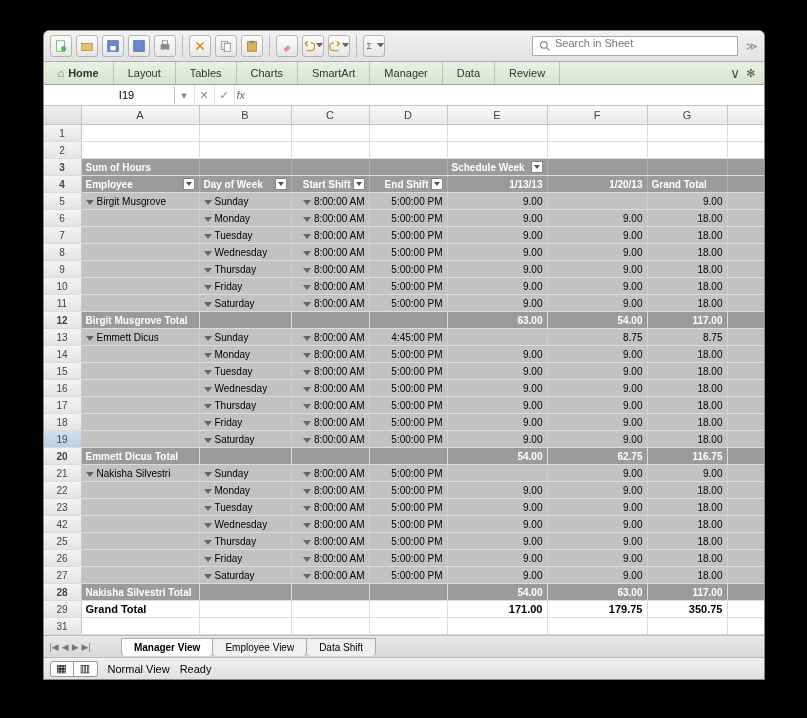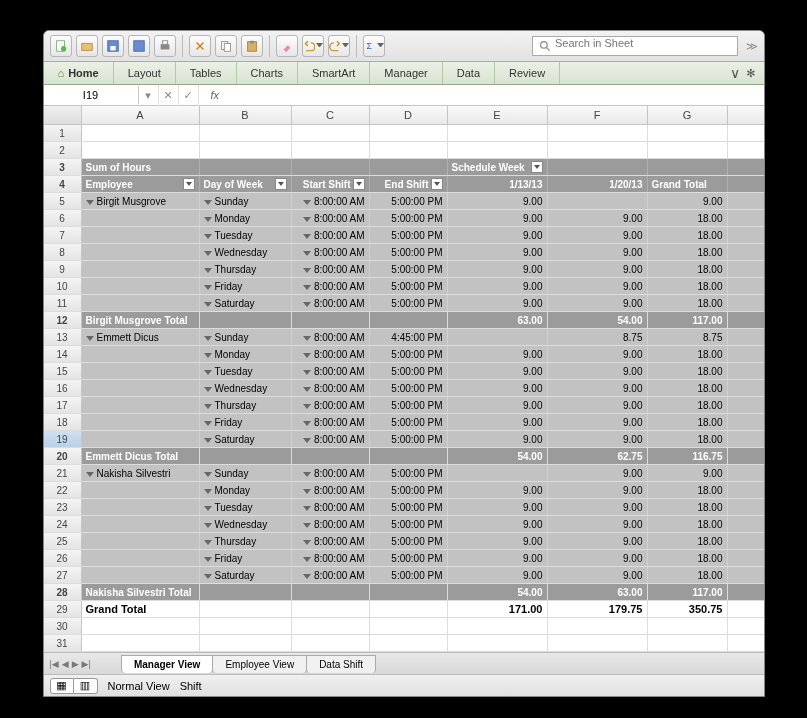--- a/index.html
+++ b/index.html
@@ -19,24 +19,24 @@
 .searchwrap{margin-left:auto;display:flex;align-items:flex-start;background:#fff;border:1px solid #aaa;border-radius:0;height:20px;padding:0 8px 0 22px;position:relative;width:206px;}
 .searchwrap .mag{position:absolute;left:6px;top:3px;color:#888;}
 .searchwrap input{border:none;outline:none;font-size:11px;width:100%;color:#888;}
 .ribbon{background:linear-gradient(#eaf0e5,#d9e3d1);border-bottom:1px solid #96a88a;display:flex;align-items:stretch;}
 .rtab{padding:5px 14px;border-right:1px solid #b8c5ae;color:#333;display:flex;align-items:center;gap:4px;}
 .rtab.home{font-weight:bold;}
 .rtab.home .hicon{color:#5a8a3a;}
 .ribbon-end{margin-left:auto;display:flex;align-items:center;padding:0 8px;gap:6px;color:#555;}
 .ribbon-end .chev{font-size:14px;}
 .namebar{display:flex;align-items:center;background:#fff;border-bottom:1px solid #c5c5c5;height:21px;}
-.namebox{width:95px;border-right:1px solid #c5c5c5;text-align:center;padding:3px;}
+.namebox{width:95px;border-right:1px solid #c5c5c5;text-align:center;padding:3px;margin-left:36px;}
 .nctrl{display:flex;gap:0;}
 .nctrl span{width:20px;height:21px;display:flex;align-items:center;justify-content:center;border-right:1px solid #e0e0e0;color:#888;}
-.fx{padding:0 12px;color:#666;font-style:italic;text-align:center;}
+.fx{padding:0 2px;color:#666;font-style:italic;text-align:center;}
 .formula{flex:1;padding:0 4px;}
 .gridwrap{background:#fff;position:relative;}
 .colhdr{display:flex;background:linear-gradient(#f9f9f9,#e9e9e9);border-bottom:1px solid #c5c5c5;}
 .corn{width:38px;height:18px;background:linear-gradient(#f0f0f0,#ddd);border-right:1px solid #c5c5c5;}
 .ch{height:18px;border-right:1px solid #c5c5c5;text-align:center;line-height:18px;color:#444;}
 .cA{width:118px}.cB{width:92px}.cC{width:78px}.cD{width:78px}.cE{width:100px}.cF{width:100px}.cG{width:80px}
 .row{display:flex;height:17px;border-bottom:1px solid #dcdcdc;}
 .rh{width:38px;background:linear-gradient(#f4f4f4,#e4e4e4);border-right:1px solid #c5c5c5;text-align:center;line-height:17px;color:#444;font-size:10px;}
 .rh.sel{background:linear-gradient(#d0e0f0,#b8d0e8);}
 .c{border-right:1px solid #dcdcdc;line-height:17px;padding:0 4px;white-space:nowrap;overflow:hidden;font-size:10px;}
@@ -420,21 +420,21 @@
             <div class="rh">23</div>
             <div class="c cA"></div>
             <div class="c cB"><span class="tri d"></span>Tuesday</div>
             <div class="c cC r"><span class="tri d"></span>8:00:00 AM</div>
             <div class="c cD r">5:00:00 PM</div>
             <div class="c cE r">9.00</div>
             <div class="c cF r">9.00</div>
             <div class="c cG r">18.00</div>
           </div>
           <div class="row gsub">
-            <div class="rh">24</div>
+            <div class="rh">42</div>
             <div class="c cA"></div>
             <div class="c cB"><span class="tri d"></span>Wednesday</div>
             <div class="c cC r"><span class="tri d"></span>8:00:00 AM</div>
             <div class="c cD r">5:00:00 PM</div>
             <div class="c cE r">9.00</div>
             <div class="c cF r">9.00</div>
             <div class="c cG r">18.00</div>
           </div>
           <div class="row gsub">
             <div class="rh">25</div>
@@ -478,30 +478,20 @@
           </div>
           <div class="row ">
             <div class="rh">29</div>
             <div class="c cA"><b>Grand Total</b></div>
             <div class="c cB"></div>
             <div class="c cC"></div>
             <div class="c cD"></div>
             <div class="c cE r"><b>171.00</b></div>
             <div class="c cF r"><b>179.75</b></div>
             <div class="c cG r"><b>350.75</b></div>
-          </div>
-          <div class="row ">
-            <div class="rh">30</div>
-            <div class="c cA"></div>
-            <div class="c cB"></div>
-            <div class="c cC"></div>
-            <div class="c cD"></div>
-            <div class="c cE"></div>
-            <div class="c cF"></div>
-            <div class="c cG"></div>
           </div>
           <div class="row ">
             <div class="rh">31</div>
             <div class="c cA"></div>
             <div class="c cB"></div>
             <div class="c cC"></div>
             <div class="c cD"></div>
             <div class="c cE"></div>
             <div class="c cF"></div>
             <div class="c cG"></div>
@@ -520,18 +510,18 @@
   <div class="stab">Employee View</div>
   <div class="stab">Data Shift</div>
 </div>
 
 <div class="statusbar">
   <div class="viewbtns">
     <span>▦</span>
     <span>▥</span>
   </div>
   <span>Normal View</span>
-  <span>Shift</span>
+  <span>Ready</span>
 </div>
 
 </div>
 
 </div>
 
 </body></html>

